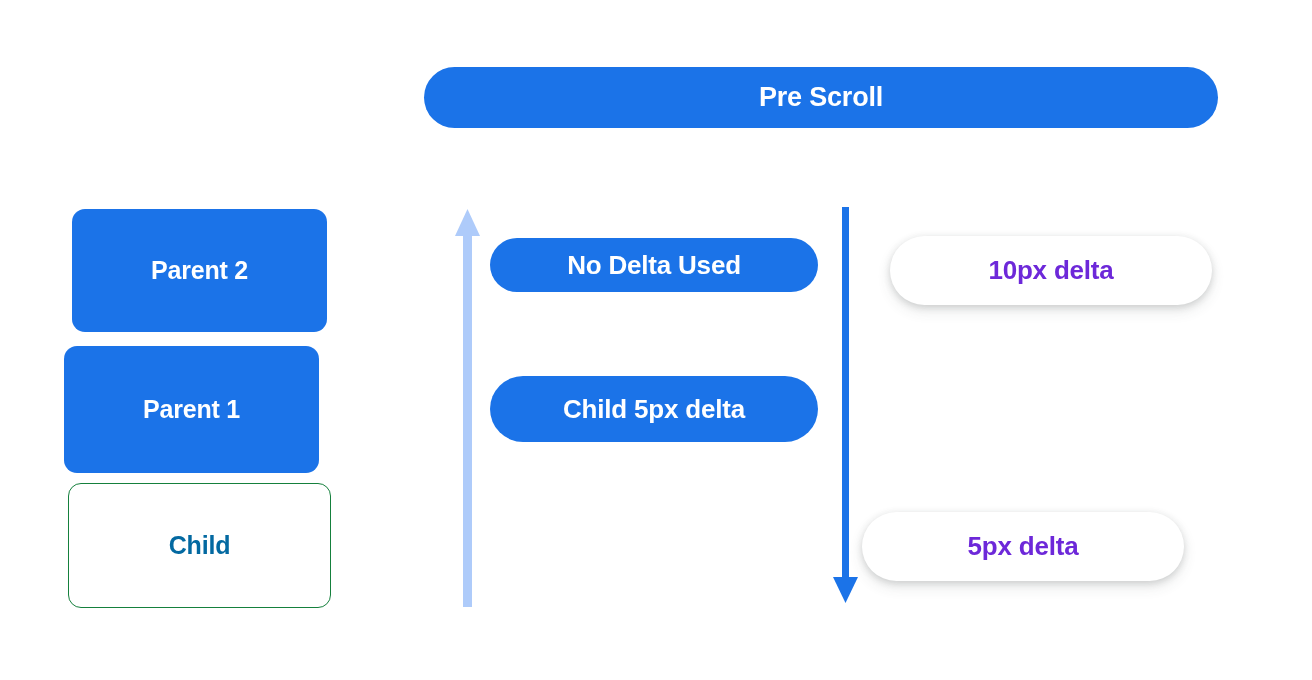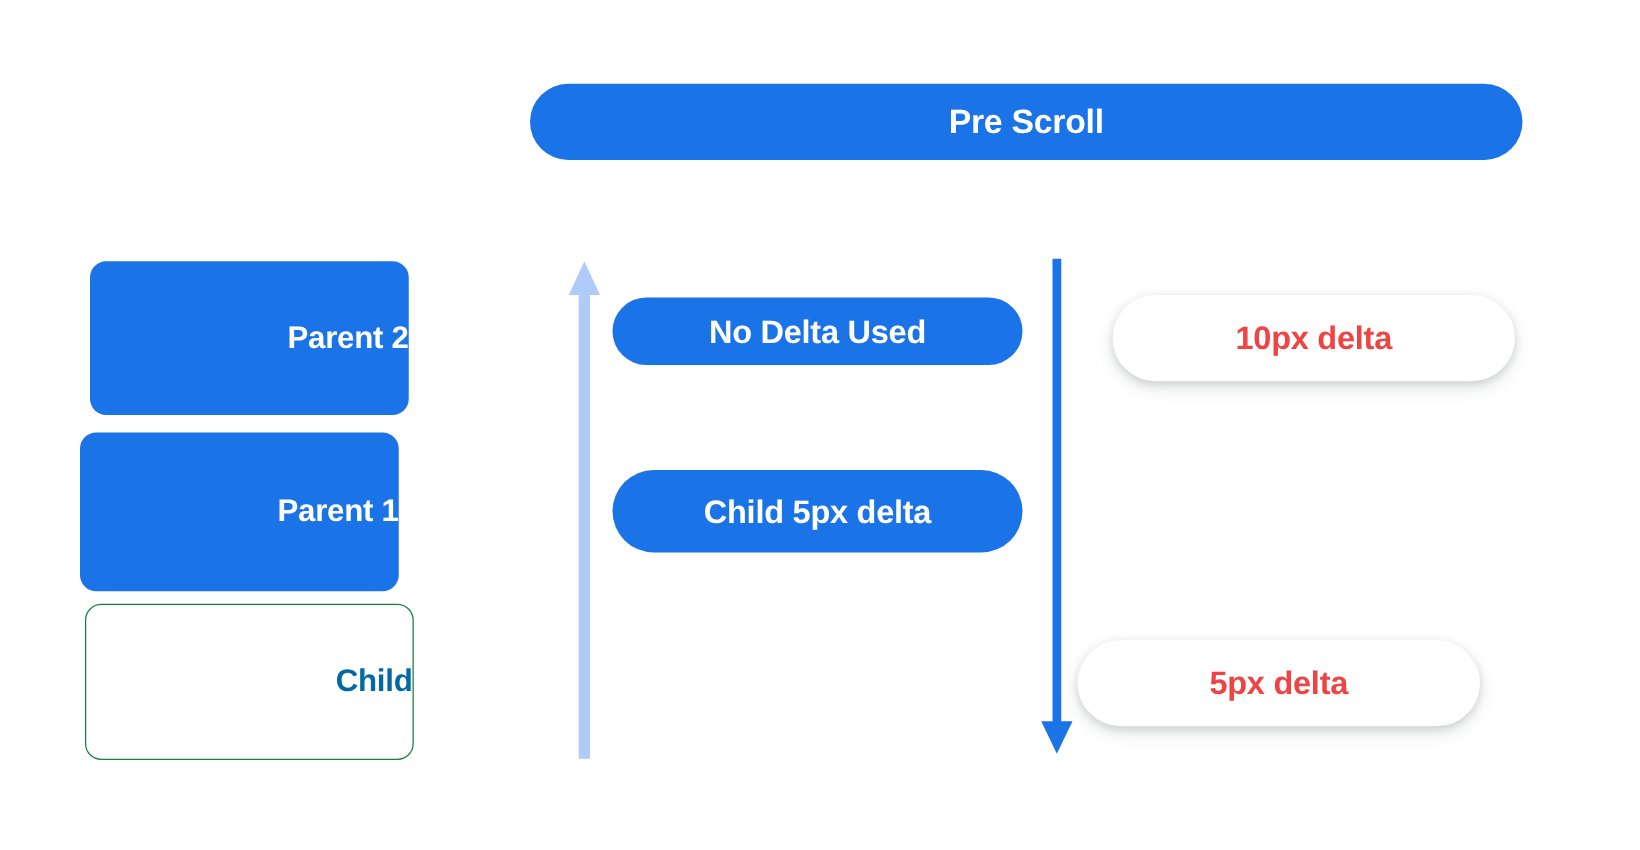--- a/index.html
+++ b/index.html
@@ -30,40 +30,40 @@
     letter-spacing: -0.2px;
     white-space: nowrap;
     text-align: center;
   }
   .pill-blue {
     background: #1b73e8;
     color: #ffffff;
   }
   .pill-white {
     background: #ffffff;
-    color: #ef4444;
+    color: #6d28d9;
     box-shadow: 0 2px 7px rgba(60,64,67,0.18),
                 0 6px 14px rgba(60,64,67,0.12);
   }
 
   
   #pre-scroll {
     left: 424px;
     top: 67px;
     width: 794px;
     height: 61px;
     font-size: 27px;
   }
 
   
   .box {
     position: absolute;
     display: flex;
     align-items: center;
-    justify-content: flex-end;
+    justify-content: center;
     box-sizing: border-box;
     border-radius: 13px;
     font-weight: 700;
     font-size: 25px;
     letter-spacing: -0.2px;
     white-space: nowrap;
   }
   .box-filled {
     background: #1b73e8;
     color: #ffffff;

